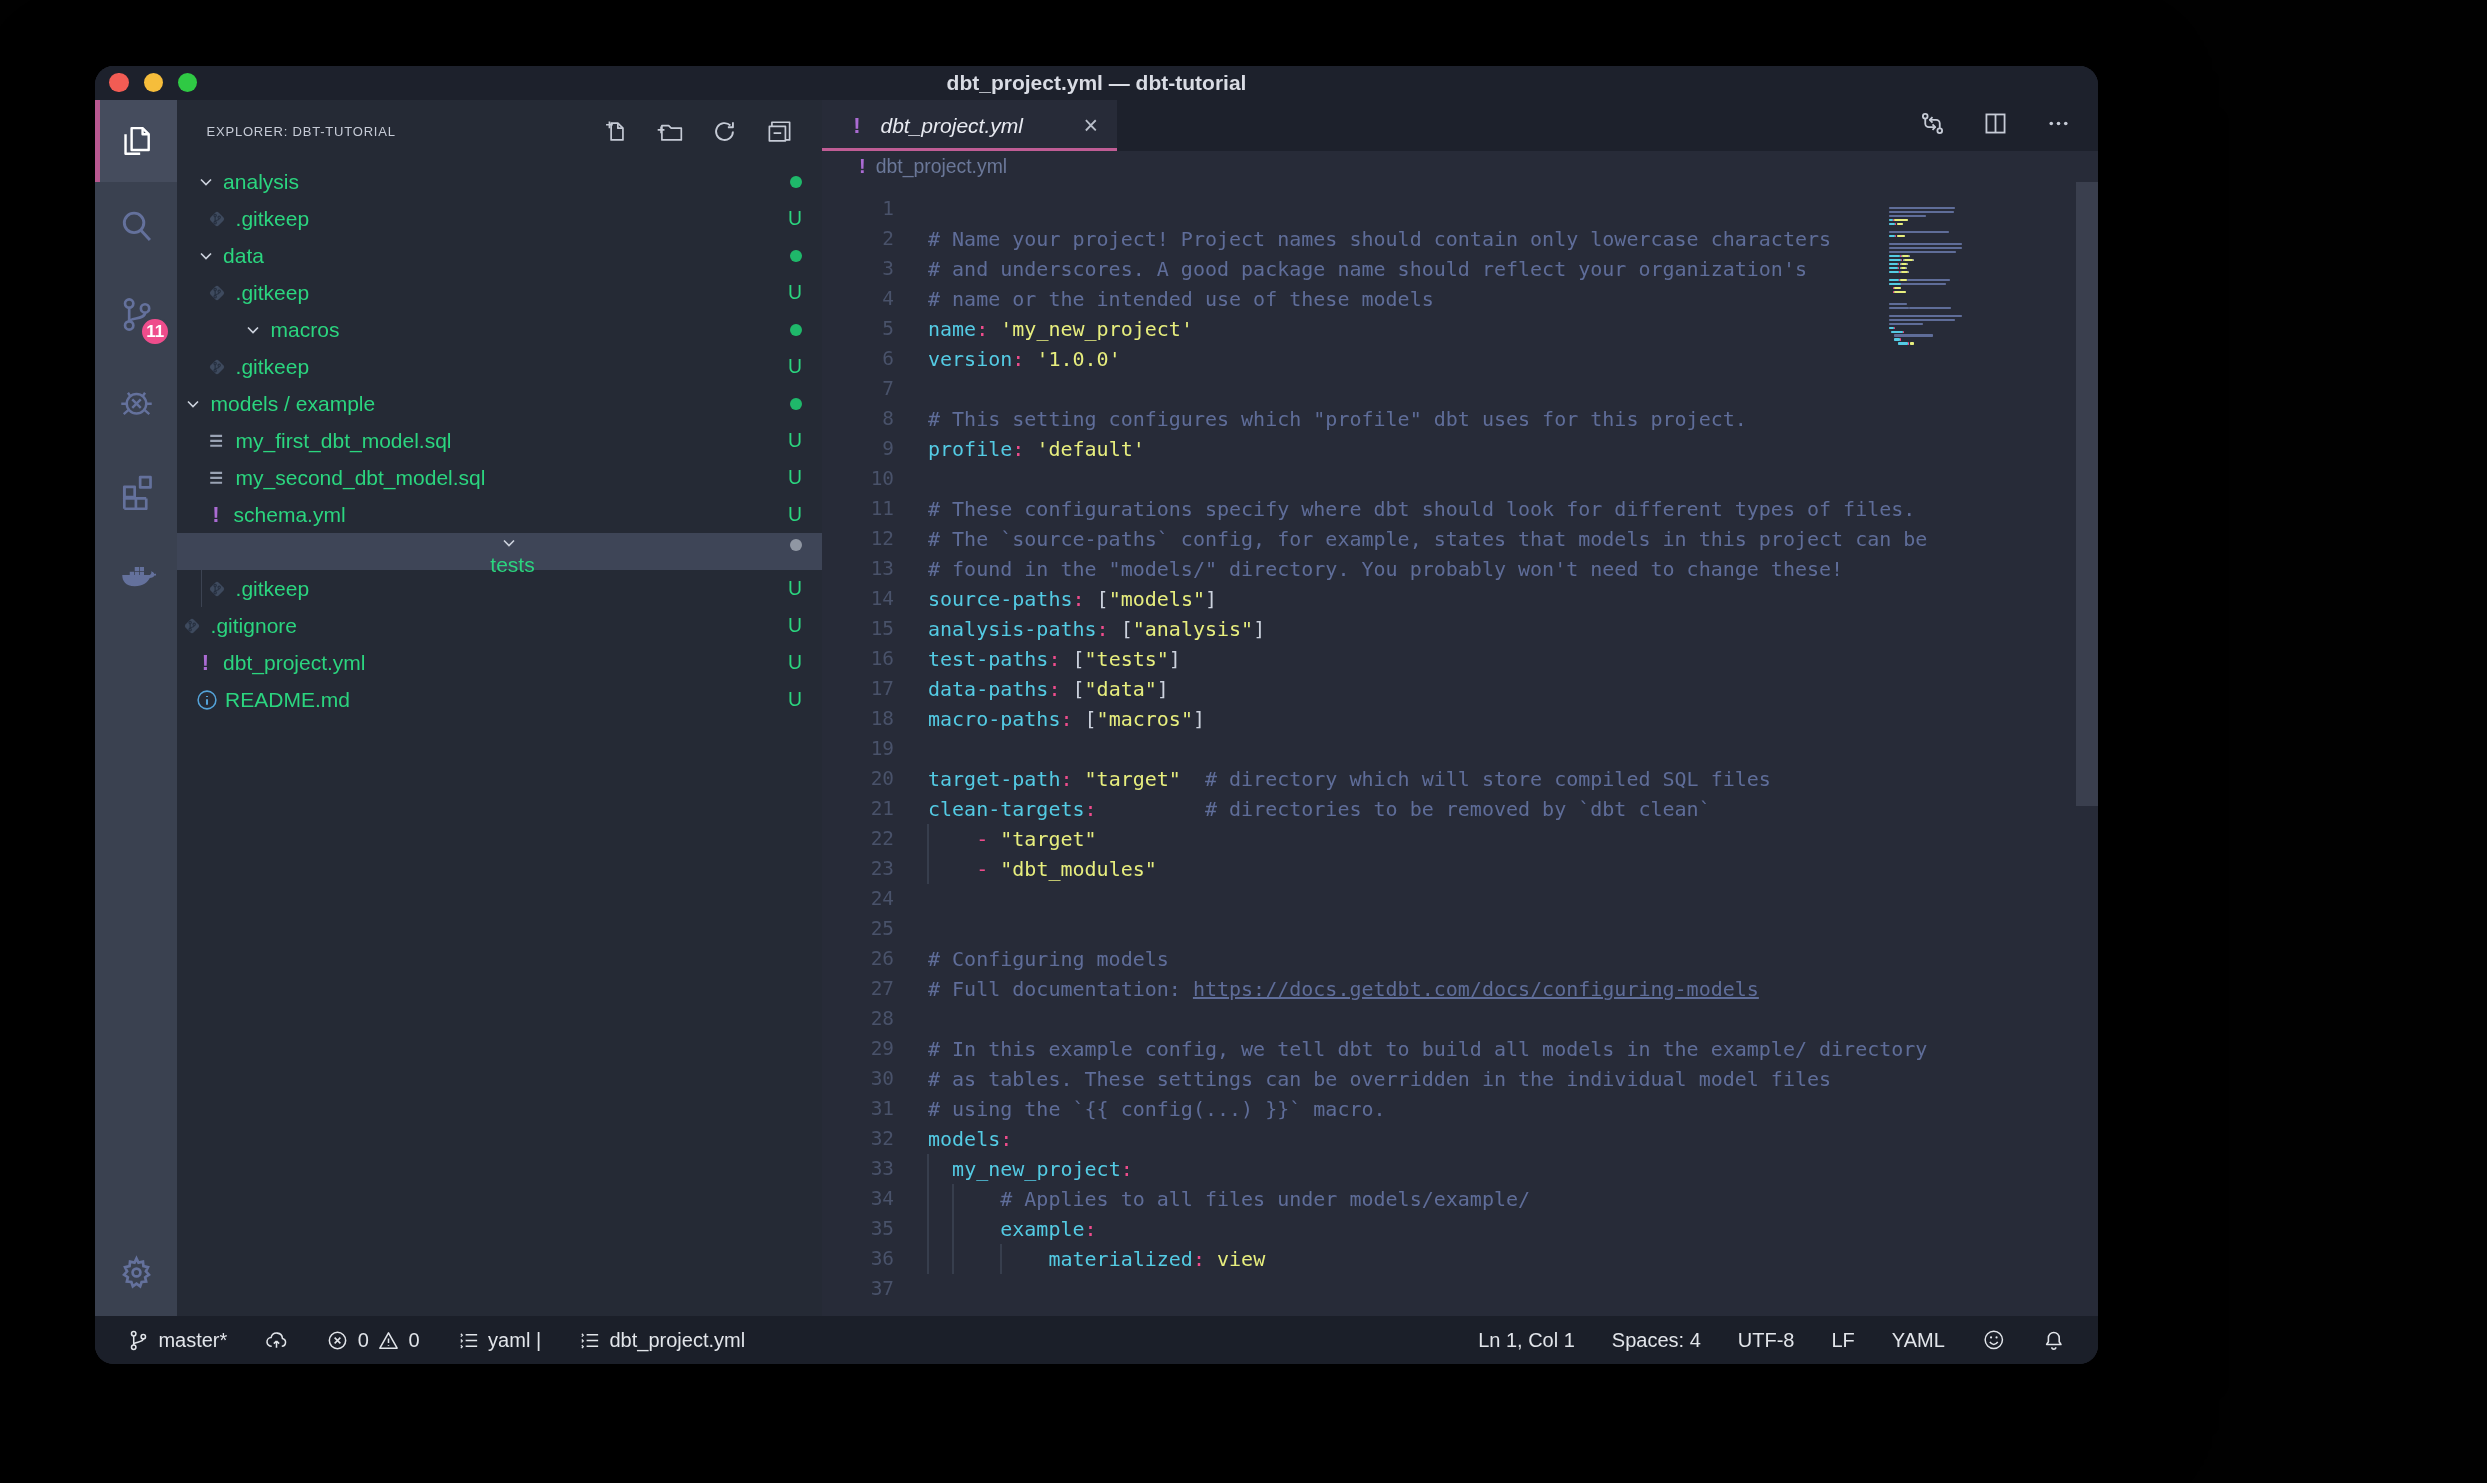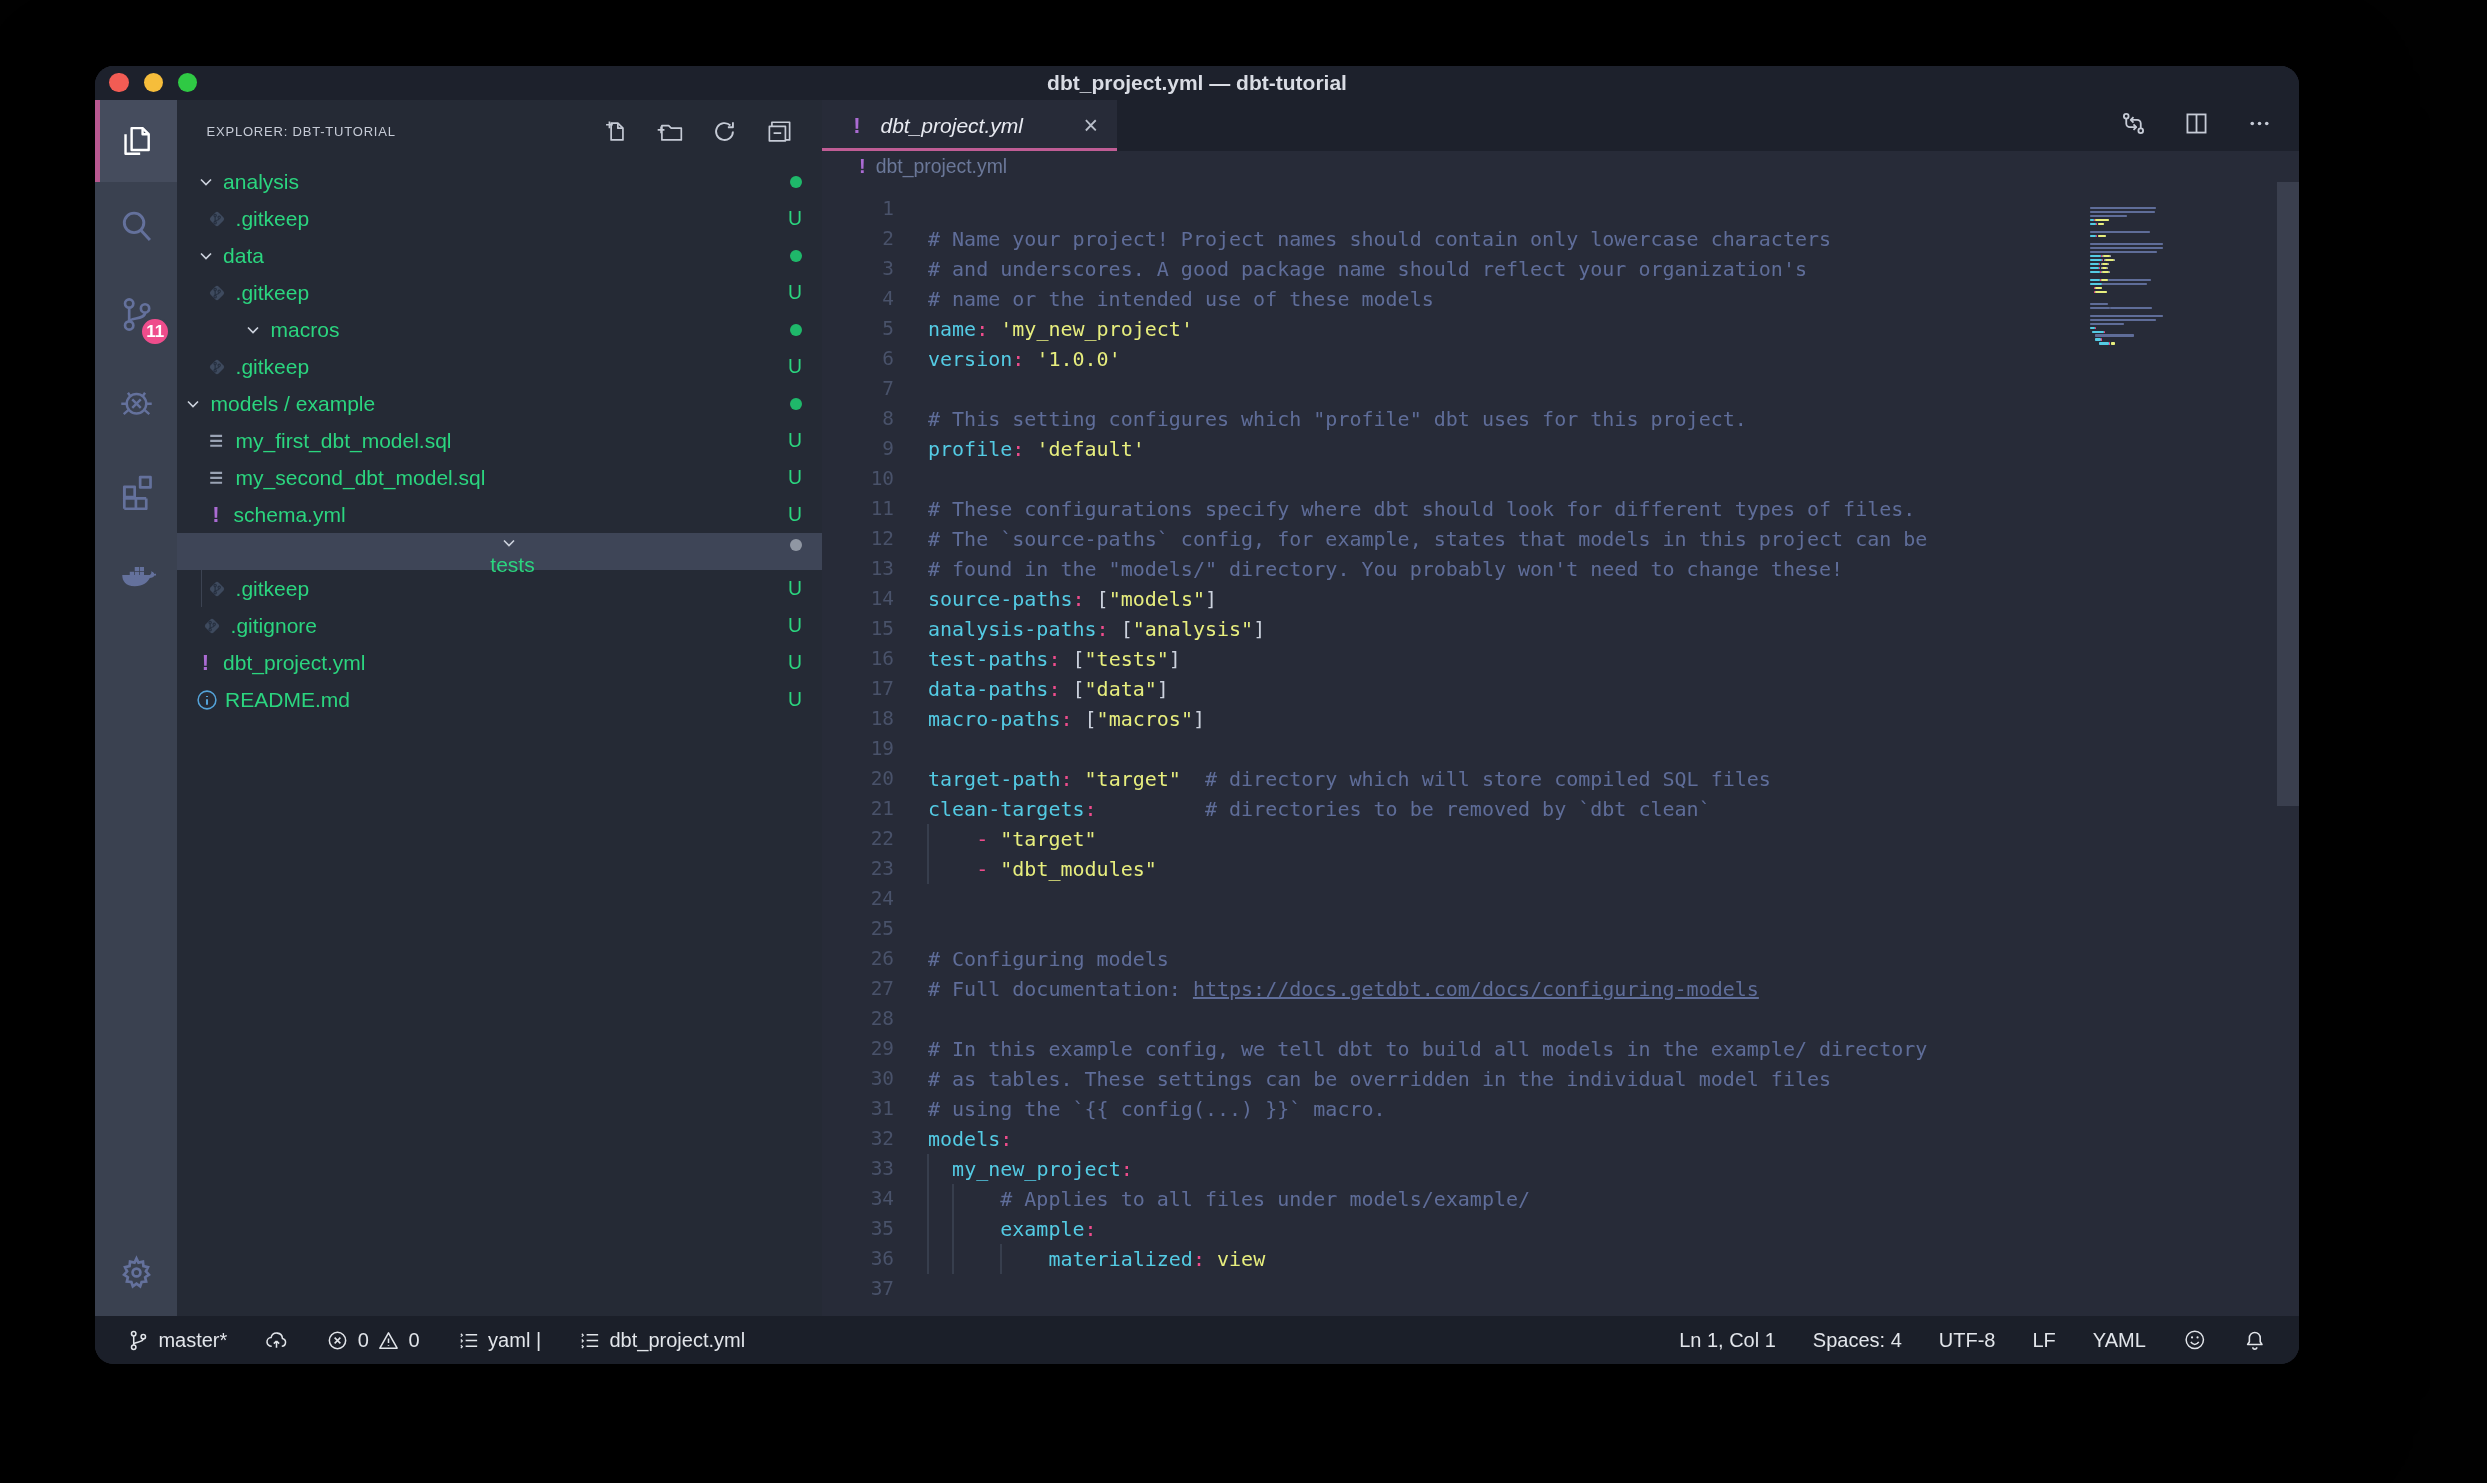--- a/index.html
+++ b/index.html
@@ -1,17 +1,17 @@
 <!DOCTYPE html>
 <html style="font-size:13.5px"><head>
 <meta charset="utf-8">
 <style>
   html,body{margin:0;padding:0;background:#010101;width:2487px;height:1484px;overflow:hidden;
     font-family:"Liberation Sans",sans-serif;-webkit-font-smoothing:antialiased;}
-  .window{position:absolute;left:95px;top:66px;width:2204px;height:1298px;border-radius:18.5px;
+  .window{position:absolute;left:95px;top:66px;width:2003px;height:1298px;border-radius:18.5px;
     background:#272b38;overflow:hidden;box-shadow:0 38px 110px rgba(0,0,0,.9);}
   
   .titlebar{height:34px;background:#1d212c;position:relative;display:flex;align-items:center;justify-content:center;}
   .lights{position:absolute;left:14.3px;top:6.7px;display:flex;gap:15px;}
   .light{width:19.4px;height:19.4px;border-radius:50%;}
   .light.red{background:#f25c54;} .light.yellow{background:#f6bd3b;} .light.green{background:#2fc944;}
   .win-title{color:#d9dce4;font-size:21px;font-weight:600;}
   
   .main{display:flex;height:1216px;}
   .activitybar{width:82px;background:#3a4150;position:relative;flex:none;}
@@ -297,21 +297,21 @@
                 <path d="M10.8 10.2v6"></path>
                 <circle cx="10.8" cy="9" r="1.4"></circle>
                 <circle cx="10.8" cy="17.3" r="1.4"></circle>
                 <circle cx="15.6" cy="11" r="1.4"></circle>
                 <path d="M15.6 12.4c0 2.6-4.8 1.6-4.8 3.4"></path>
               </g>
             </svg>
             <span class="tree-label">.gitkeep</span>
             <span class="tree-badge">U</span>
           </div>
-          <div class="tree-row" style="padding-left: 24px;">
+          <div class="tree-row" style="padding-left: 4px;">
             <svg class="ti" width="22" height="22" viewBox="0 0 26 26">
               <rect x="6.2" y="6.2" width="13.6" height="13.6" rx="3" transform="rotate(45 13 13)" fill="#3e4a5e"></rect>
               <g stroke="#273040" stroke-width="1.4" fill="none">
                 <path d="M10.8 10.2v6"></path>
                 <circle cx="10.8" cy="9" r="1.4"></circle>
                 <circle cx="10.8" cy="17.3" r="1.4"></circle>
                 <circle cx="15.6" cy="11" r="1.4"></circle>
                 <path d="M15.6 12.4c0 2.6-4.8 1.6-4.8 3.4"></path>
               </g>
             </svg>

